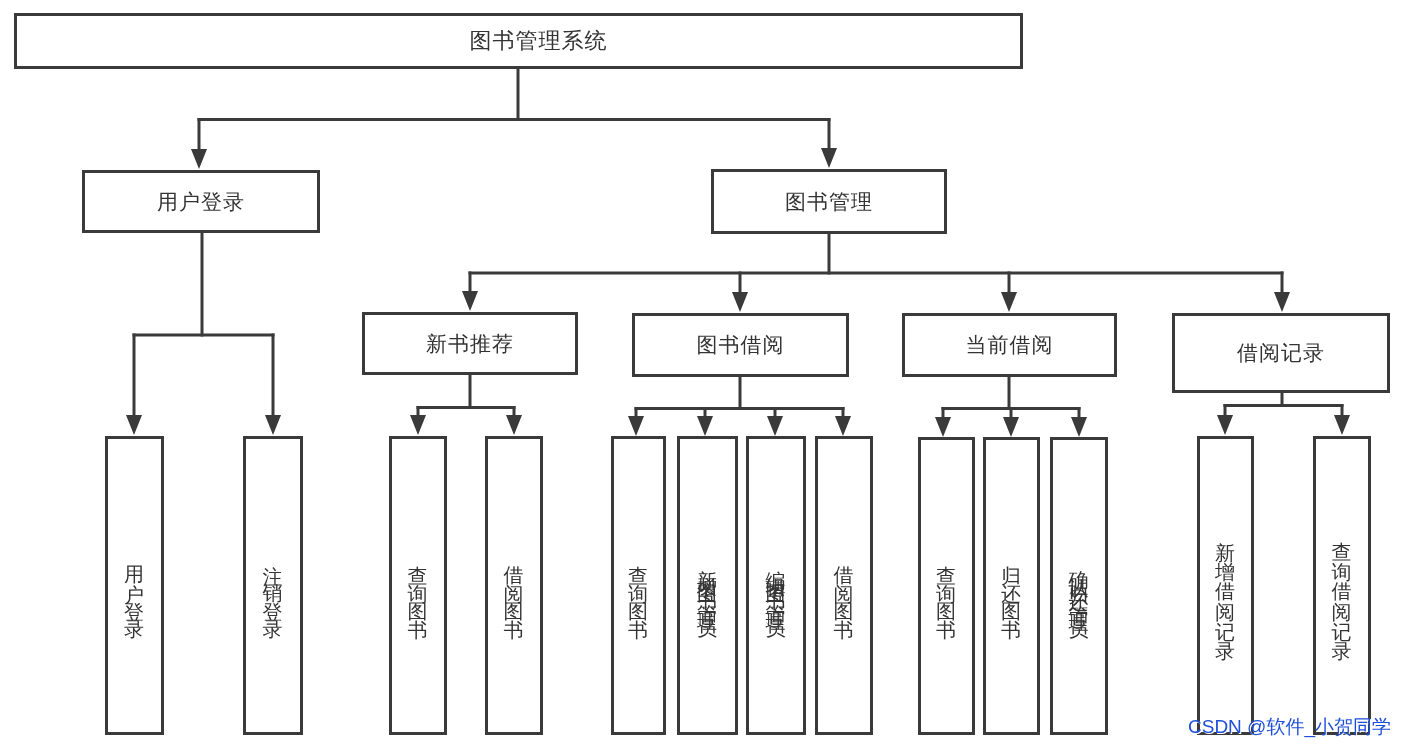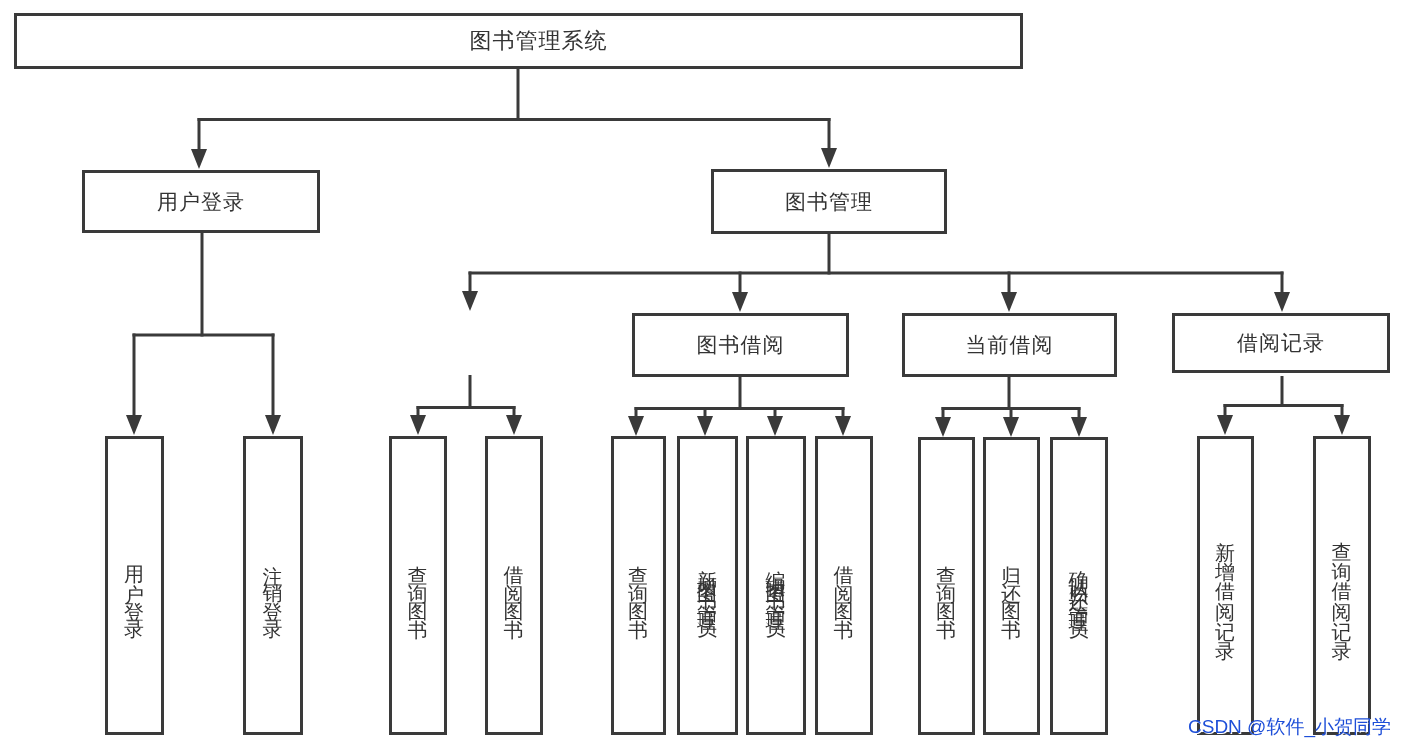--- a/index.html
+++ b/index.html
@@ -131,23 +131,24 @@
       <polygon points="1217,415 1233,415 1225,435"></polygon>
       <polygon points="1334,415 1350,415 1342,435"></polygon>
     </g>
   </svg>
 
   <div class="node h-node root-node" style="left:14px; top:13px; width:1009px; height:56px;">图书管理系统</div>
 
   <div class="node h-node" style="left:82px; top:170px; width:238px; height:63px;">用户登录</div>
   <div class="node h-node" style="left:711px; top:169px; width:236px; height:65px;text-align:right;">图书管理</div>
 
+  <div class="node h-node" style="left:362px; top:312px; width:216px; height:63px;">新书推荐</div>
   <div class="node h-node" style="left:632px; top:313px; width:217px; height:64px;">图书借阅</div>
   <div class="node h-node" style="left:902px; top:313px; width:215px; height:64px;">当前借阅</div>
-  <div class="node h-node" style="left:1172px; top:313px; width:218px; height:60px;">借阅记录</div>
+  <div class="node h-node" style="left:1172px; top:313px; width:218px; height:80px;">借阅记录</div>
 
   <div class="node v-node sp-wide" style="left:105px; top:436px; width:59px; height:299px;">
     <span>用户登录</span>
   </div>
   <div class="node v-node sp-wide" style="left:243px; top:436px; width:60px; height:299px;">
     <span>注销登录</span>
   </div>
 
   <div class="node v-node sp-wide" style="left:389px; top:436px; width:58px; height:299px;">
     <span>查询图书</span>

